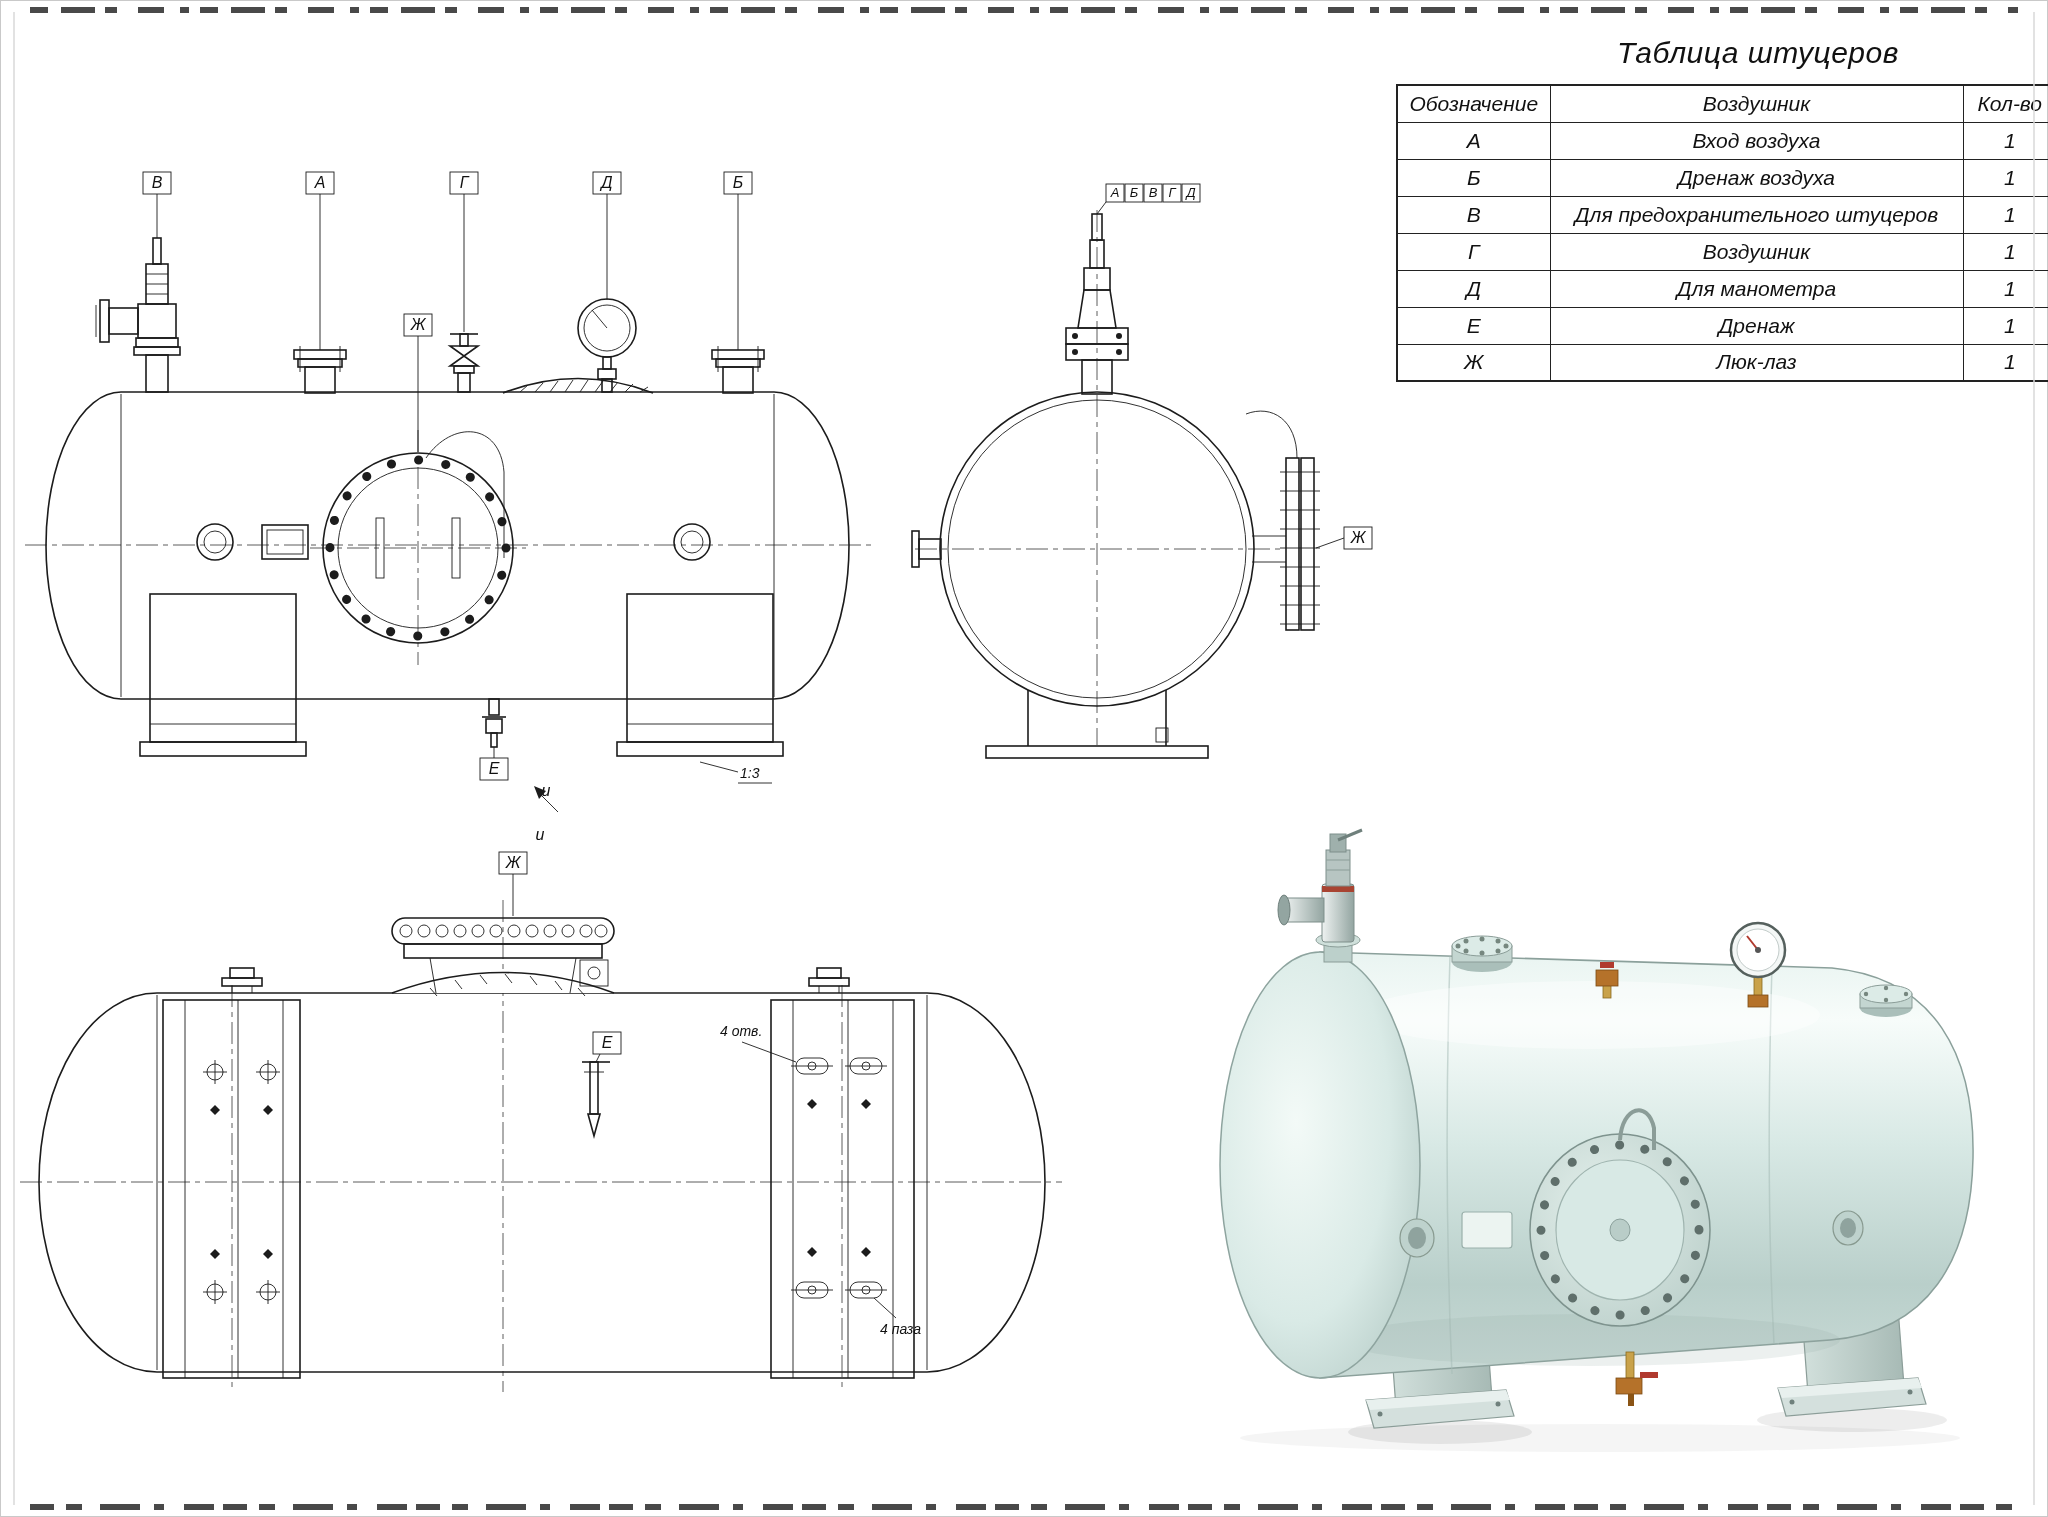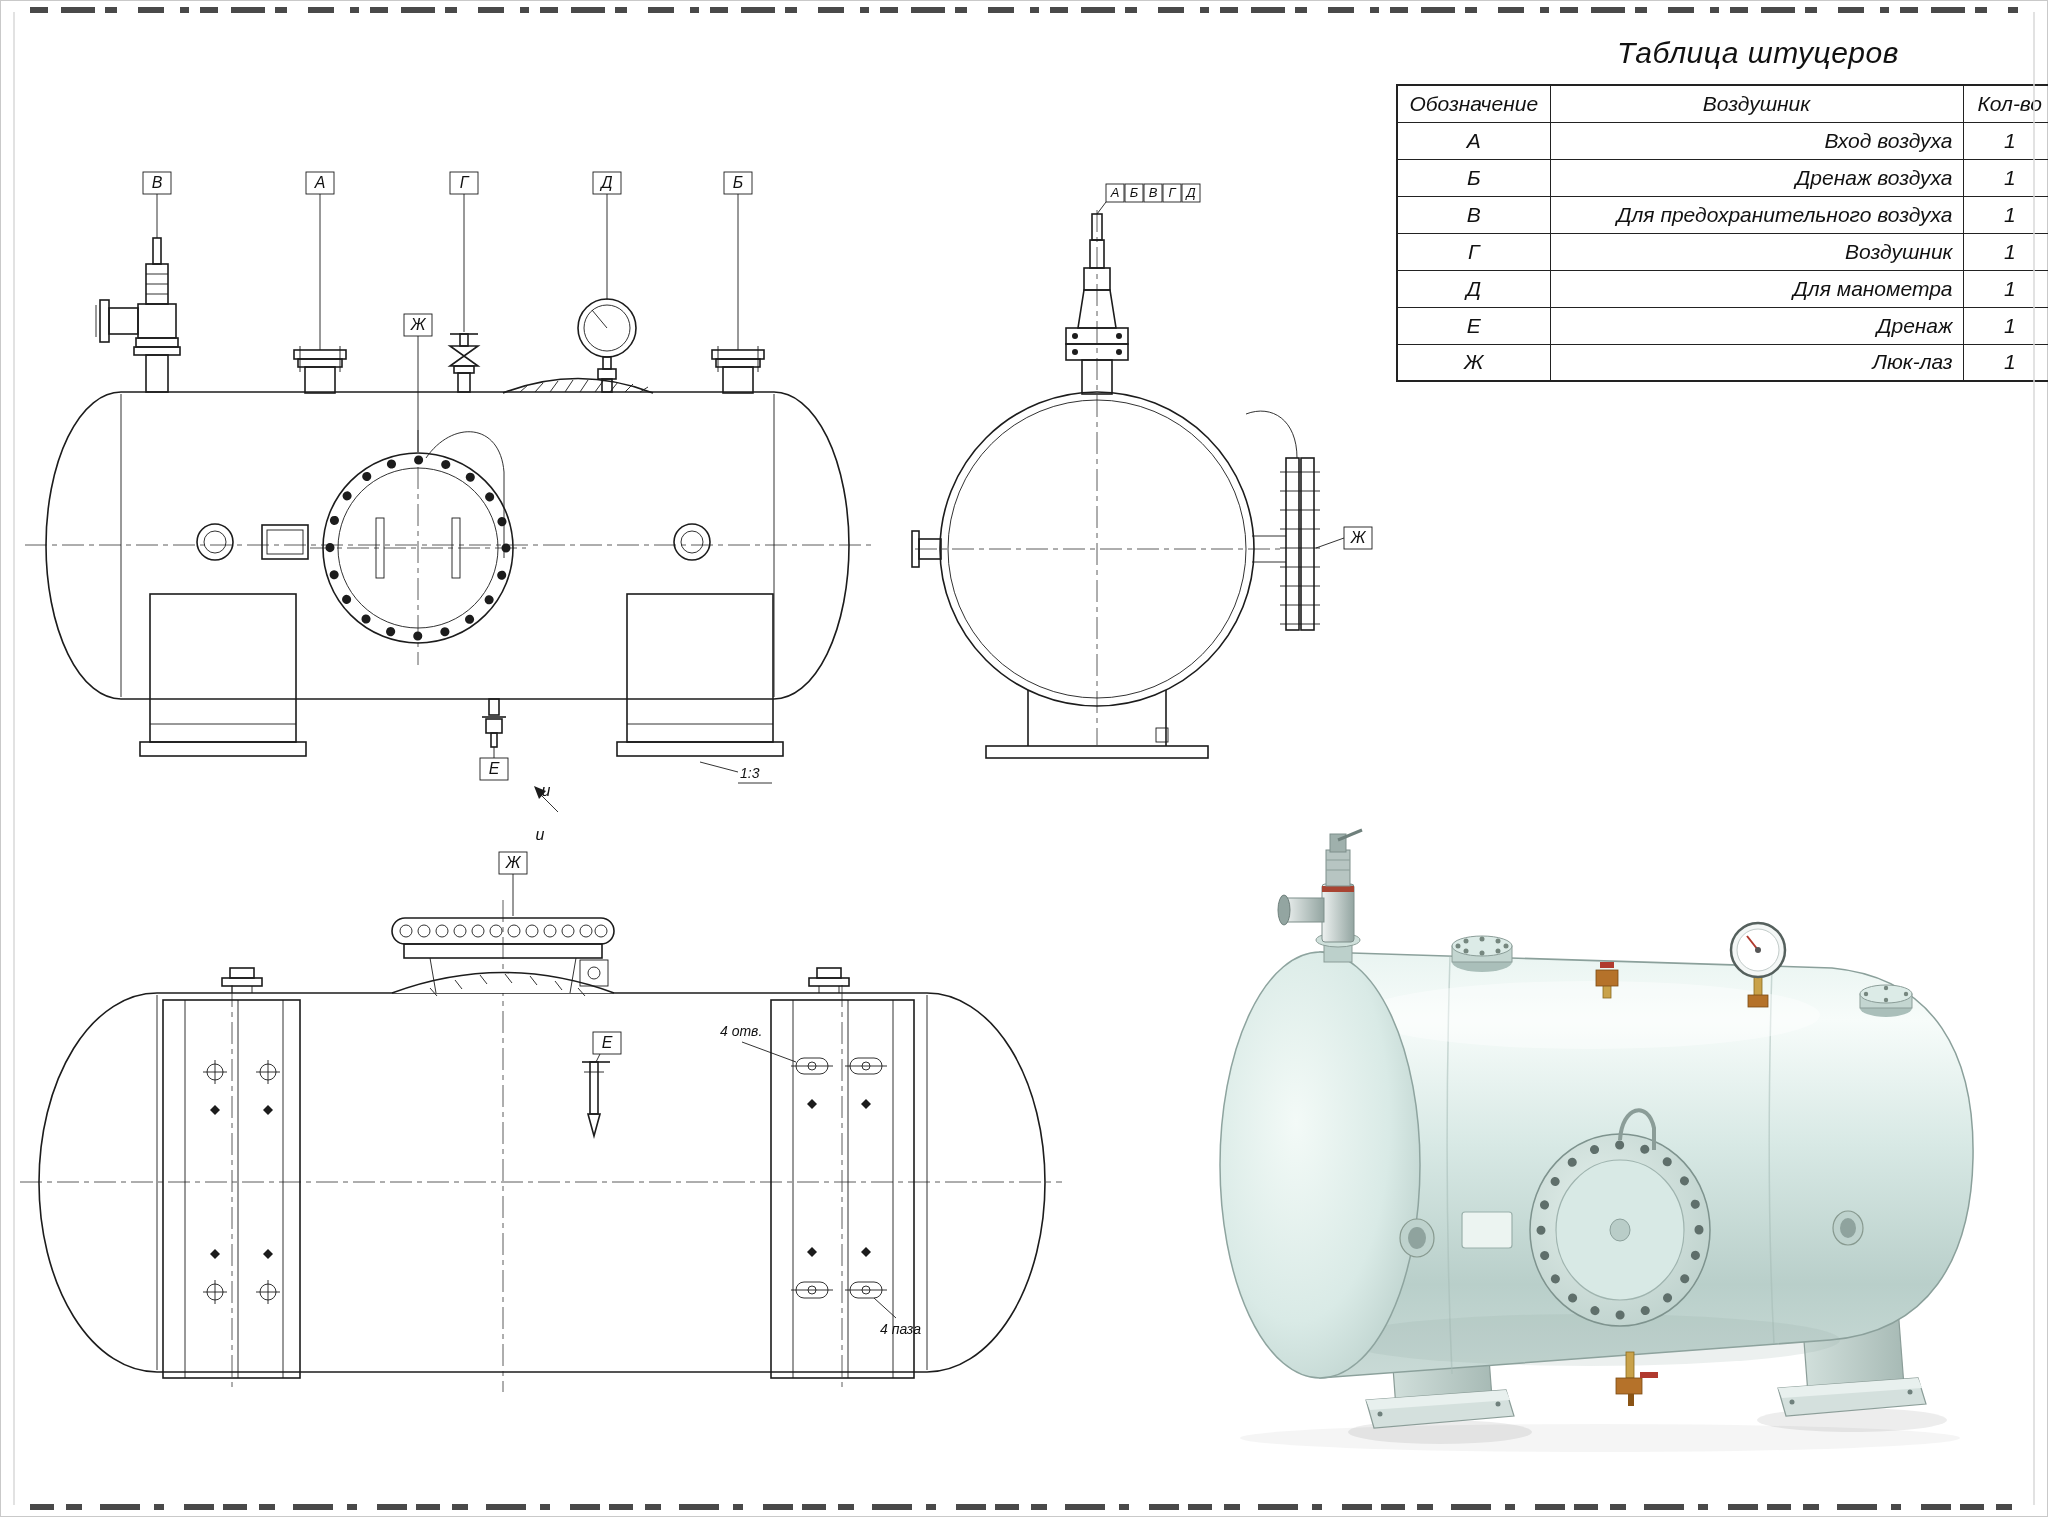--- a/index.html
+++ b/index.html
@@ -16,21 +16,21 @@
     font:italic 30px "Liberation Sans",sans-serif;color:#111;
     text-align:center;margin:0 0 14px 40px;letter-spacing:.5px;
   }
   table.noz{border-collapse:collapse;width:660px;table-layout:fixed;border:2px solid #222;margin-left:44px;}
   table.noz th,table.noz td{
     border:1px solid #222;height:37px;padding:0 10px;box-sizing:border-box;
     font:italic 21px "Liberation Sans",sans-serif;color:#111;overflow:hidden;white-space:nowrap;
   }
   table.noz th{font-weight:normal;text-align:center;}
   td.des,td.qty{text-align:center;}
-  td.pur{text-align:right;}
+  td.pur{text-align:center;}
 
   
   .ln{stroke:#1c1c1c;stroke-width:1.6;fill:none;}
   .tn{stroke:#1c1c1c;stroke-width:.9;fill:none;}
   .cl{stroke:#4a4a4a;stroke-width:.9;fill:none;stroke-dasharray:22 5 5 5;}
   text.lbl{font:italic 16px "Liberation Sans",sans-serif;fill:#111;text-anchor:middle;}
   text.lblsm{font:italic 13px "Liberation Sans",sans-serif;fill:#111;text-anchor:middle;}
   text.sm{font:italic 14px "Liberation Sans",sans-serif;fill:#111;}
 </style>
 </head>
@@ -59,21 +59,21 @@
           <td class="pur">Вход воздуха</td>
           <td class="qty">1</td>
         </tr>
       <tr>
           <td class="des">Б</td>
           <td class="pur">Дренаж воздуха</td>
           <td class="qty">1</td>
         </tr>
       <tr>
           <td class="des">В</td>
-          <td class="pur">Для предохранительного воздуха</td>
+          <td class="pur">Для предохранительного штуцеров</td>
           <td class="qty">1</td>
         </tr>
       <tr>
           <td class="des">Г</td>
           <td class="pur">Воздушник</td>
           <td class="qty">1</td>
         </tr>
       <tr>
           <td class="des">Д</td>
           <td class="pur">Для манометра</td>

